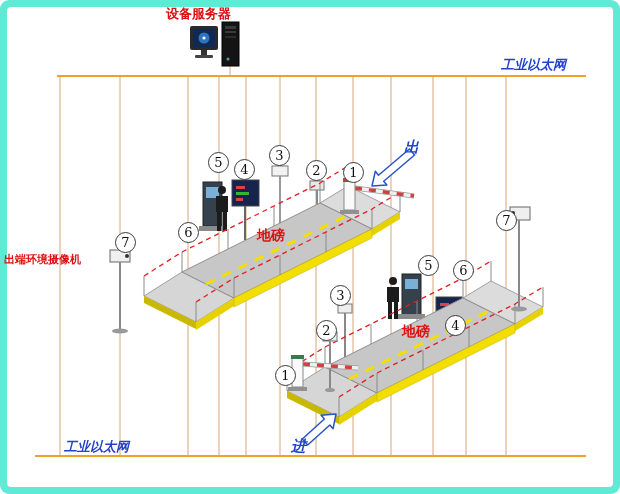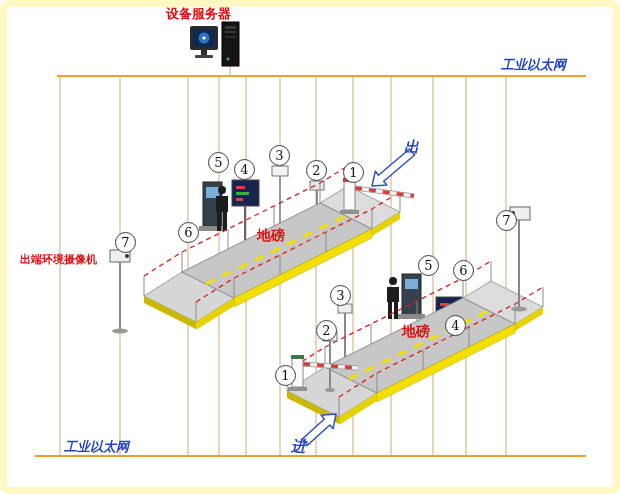--- a/index.html
+++ b/index.html
@@ -1,16 +1,16 @@
 <!DOCTYPE html>
 <html><head>
 <meta charset="utf-8">
 <style>
   html,body{margin:0;padding:0;background:#fff;}
-  .frame{position:relative;width:620px;height:494px;background:#fef9c3;border-radius:9px;overflow:hidden;
+  .frame{position:relative;width:620px;height:494px;background:#5eead4;border-radius:9px;overflow:hidden;
          font-family:"DejaVu Sans",sans-serif;}
   .canvas{position:absolute;inset:7px;background:#ffffff;border-radius:4px;}
   svg.scene{position:absolute;left:0;top:0;}
   .lbl{position:absolute;white-space:nowrap;line-height:1.1;}
   .lbl.red{color:#dd1111;}
   .lbl.blue{color:#2244cc;font-style:italic;}
   .lbl.b{font-weight:bold;}
   .callout{position:absolute;width:19px;height:19px;border-radius:50%;background:#fff;
            border:1.5px solid #3a3a3a;text-align:center;line-height:19px;
            font-family:"DejaVu Serif",serif;font-size:13px;color:#101010;}
@@ -143,21 +143,21 @@
       <ellipse cx="519" cy="309" rx="8" ry="2.5" fill="#999"></ellipse>
     </g>
 
     <polygon points="409.4,149 378.5,175.2 375.3,171.3 372,186 386.9,185.1 383.7,181.3 414.6,155" fill="#ffffff" stroke="#2a52c8" stroke-width="1.5" stroke-linejoin="round"></polygon>
     <polygon points="307.7,445 329.8,425 333.1,428.7 336,414 321.1,415.3 324.4,419 302.3,439" fill="#ffffff" stroke="#2a52c8" stroke-width="1.5" stroke-linejoin="round"></polygon>
   </svg>
 
   <div class="lbl red b" style="left:166px;top:7px;font-size:13px">设备服务器</div>
   <div class="lbl blue b" style="left:501px;top:58px;font-size:13px">工业以太网</div>
   <div class="lbl blue b" style="left:64px;top:440px;font-size:13px">工业以太网</div>
-  <div class="lbl red b" style="left:20px;top:254px;font-size:11px">出端环境摄像机</div>
+  <div class="lbl red b" style="left:4px;top:254px;font-size:11px">出端环境摄像机</div>
   <div class="lbl red b" style="left:257px;top:228px;font-size:14px">地磅</div>
   <div class="lbl red b" style="left:402px;top:324px;font-size:14px">地磅</div>
   <div class="lbl blue b" style="left:404px;top:139px;font-size:15px">出</div>
   <div class="lbl blue b" style="left:291px;top:438px;font-size:15px">进</div>
 
   <div class="callout" style="left:343px;top:162px">1</div>
   <div class="callout" style="left:306px;top:160px">2</div>
   <div class="callout" style="left:269px;top:145px">3</div>
   <div class="callout" style="left:234px;top:159px">4</div>
   <div class="callout" style="left:208px;top:152px">5</div>

